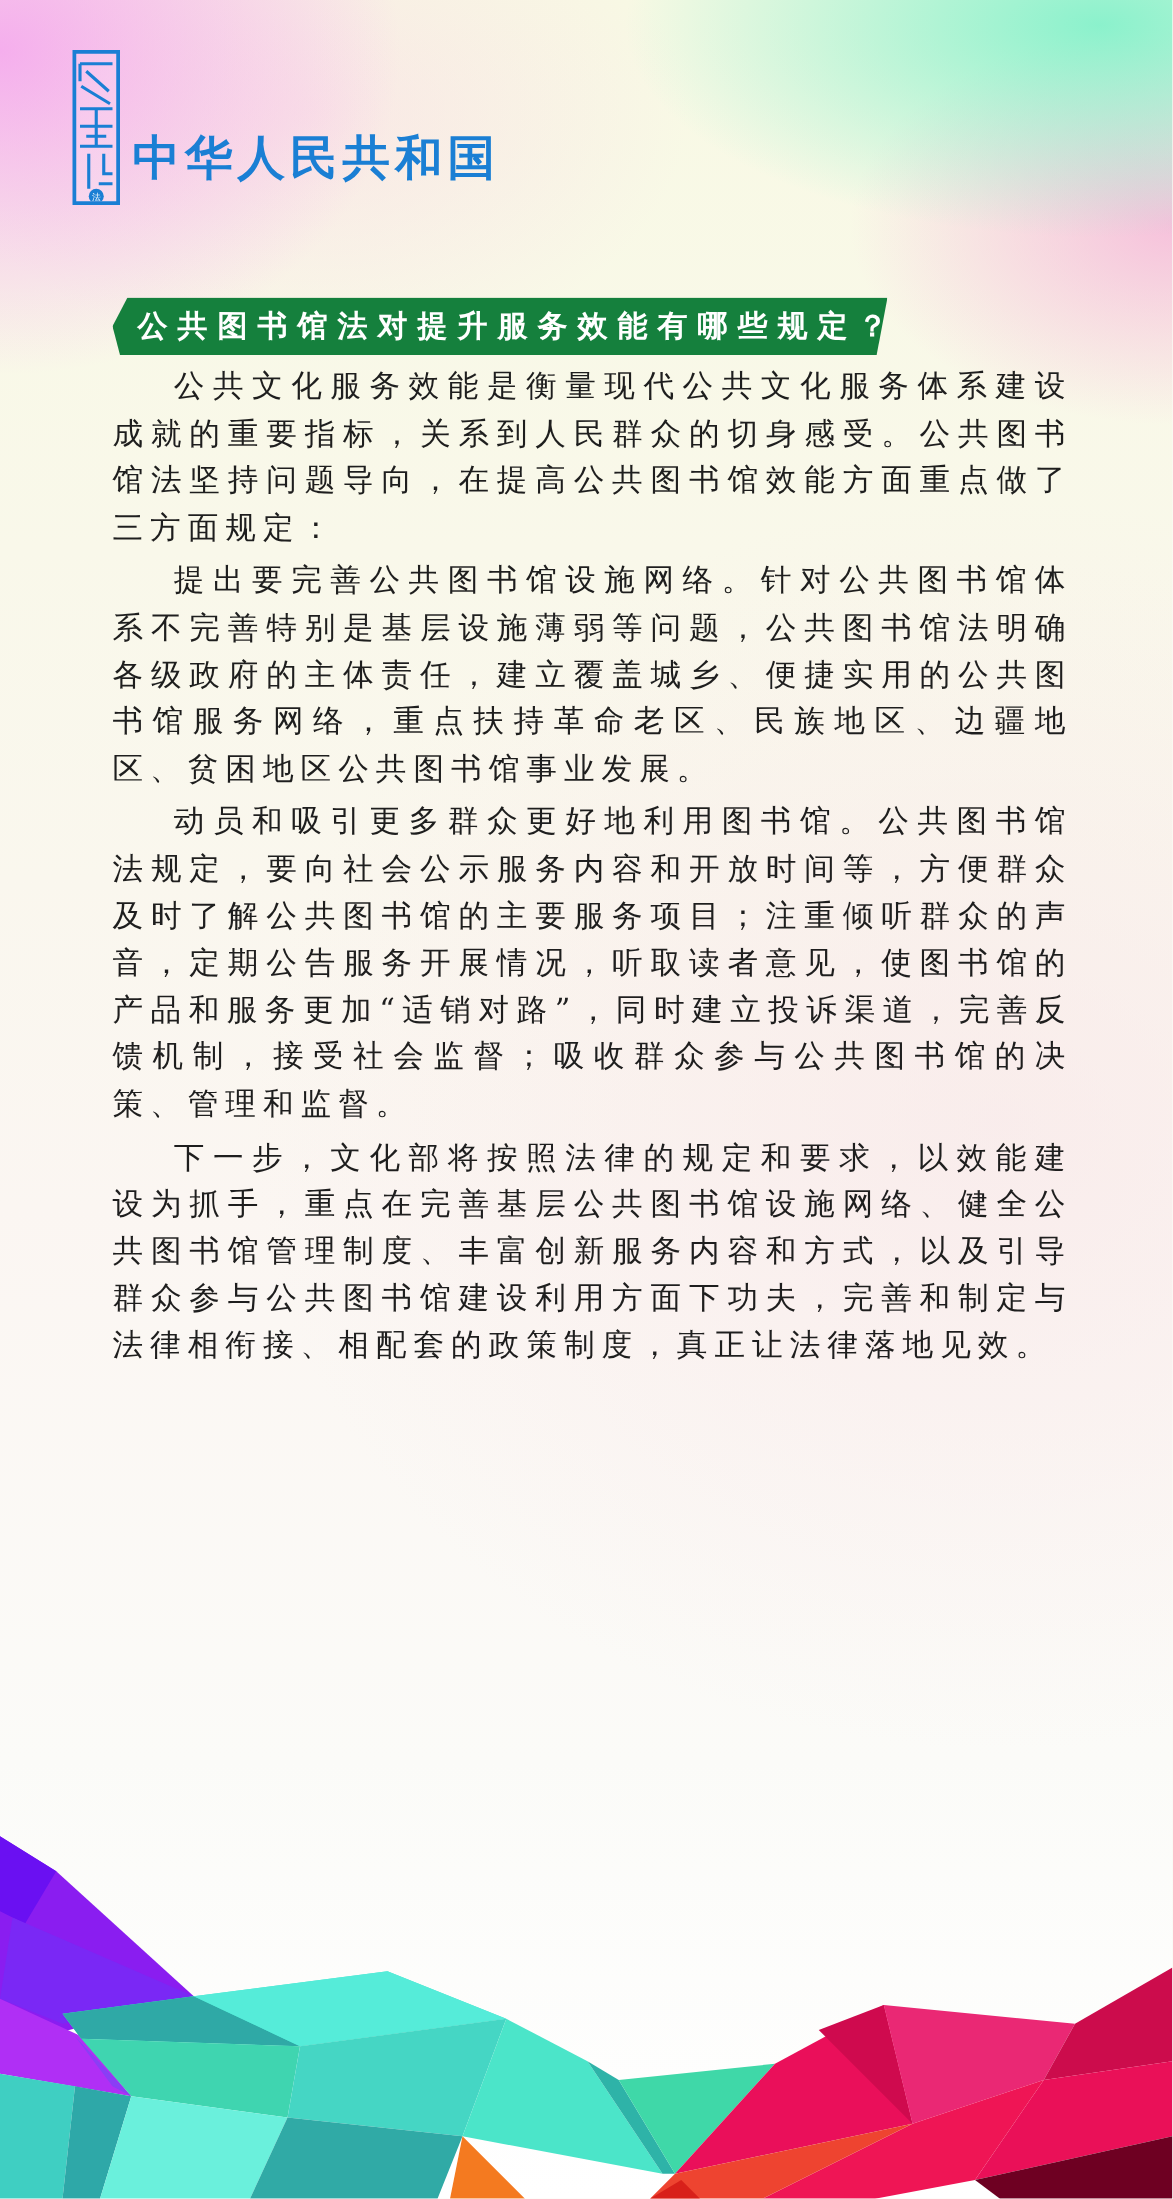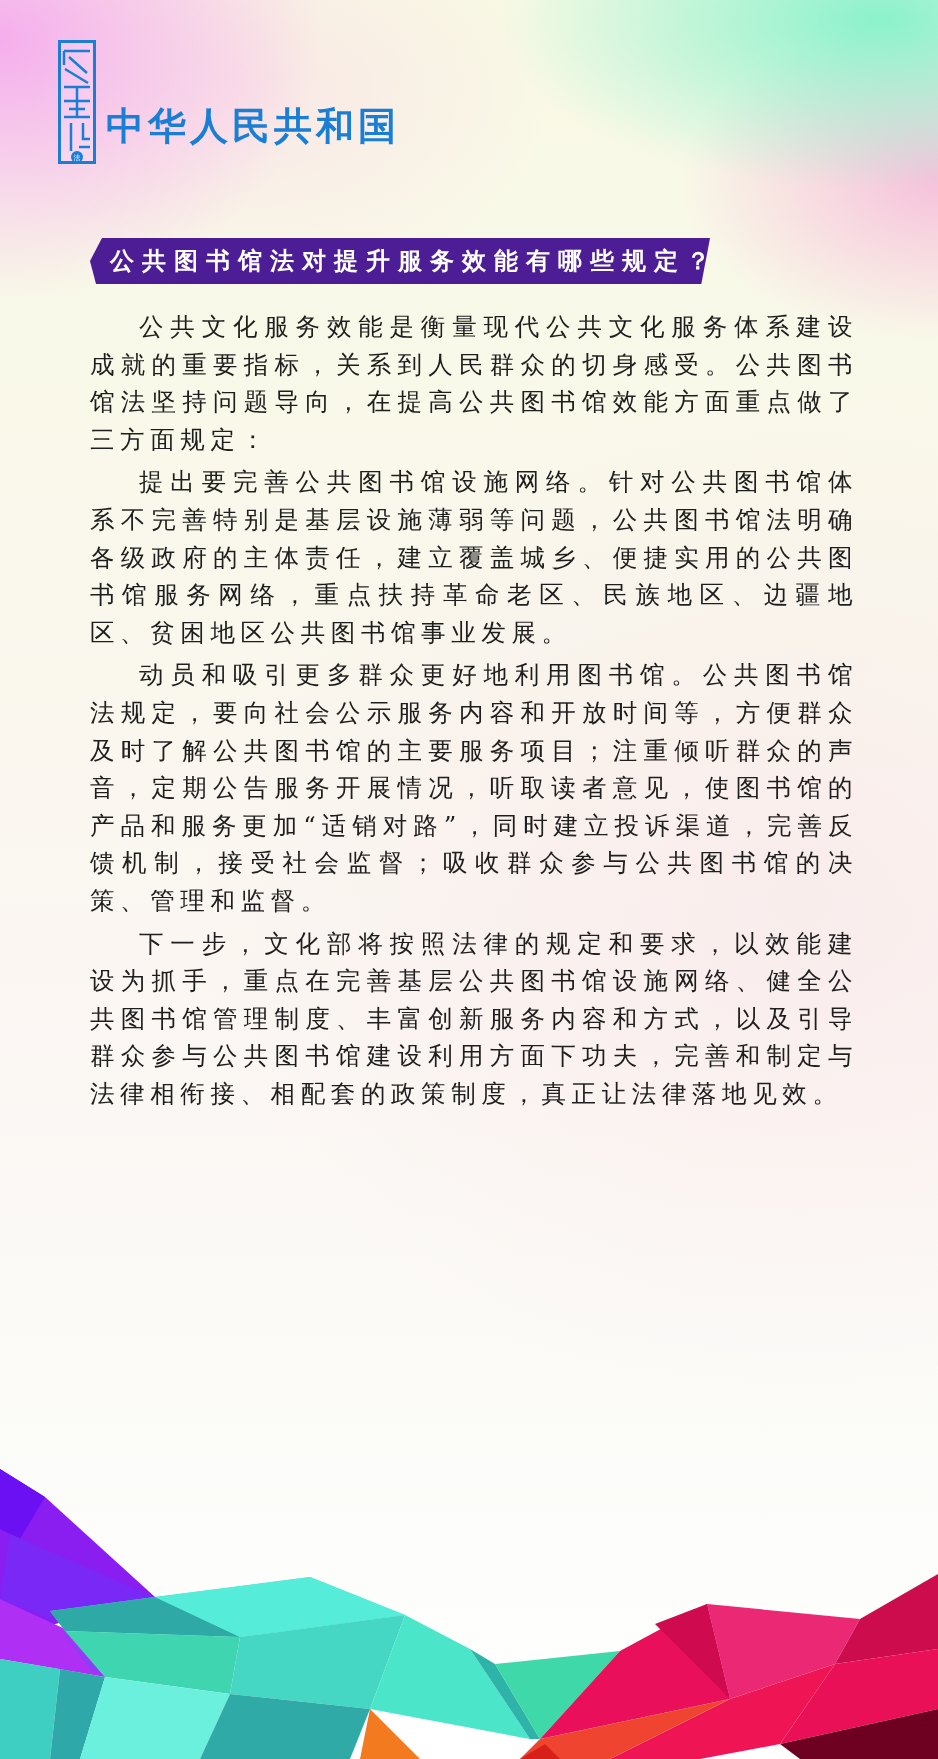--- a/index.html
+++ b/index.html
@@ -24,31 +24,31 @@
     background: rgba(255,255,255,0.15);
   }
   .logo-mark svg { position: absolute; inset: 0; }
   .title-block { margin-left: 10px; margin-top: 48px; }
   .title-line {
     color: #1a7fd4; font-family: "DejaVu Sans", "Liberation Sans", sans-serif; font-weight: bold;
     font-size: 38px; letter-spacing: 4px; line-height: 44px; white-space: nowrap;
   }
   .banner {
     position: absolute; left: 90px; top: 238px; width: 620px; height: 46px; z-index: 2;
-    background: #4c1d95;
+    background: #15803d;
     clip-path: polygon(12px 0, 100% 0, 98.6% 100%, 6px 100%, 0 50%);
     box-shadow: 0 2px 0 rgba(0,0,0,0.1);
   }
   .banner-text {
     position: absolute; left: 20px; top: 7px; color: #ffffff; font-size: 24px; letter-spacing: 8px;
     font-weight: bold; white-space: nowrap;
     font-family: "DejaVu Serif", "Liberation Serif", serif;
   }
   .body-text {
-    position: absolute; left: 90px; top: 308px; width: 768px; z-index: 2;
+    position: absolute; left: 90px; top: 290px; width: 768px; z-index: 2;
     color: #1e1e1e; font-size: 24.5px; line-height: 37.6px; letter-spacing: 5.6px;
     text-align: justify;
   }
   .body-text p { margin: 0 0 5px 0; text-indent: 2em; }
   .bottom-art { position: absolute; left: 0; bottom: 0; width: 938px; height: 340px; z-index: 1; }
 </style>
 </head>
 <body>
 
 <div class="bg"></div>

